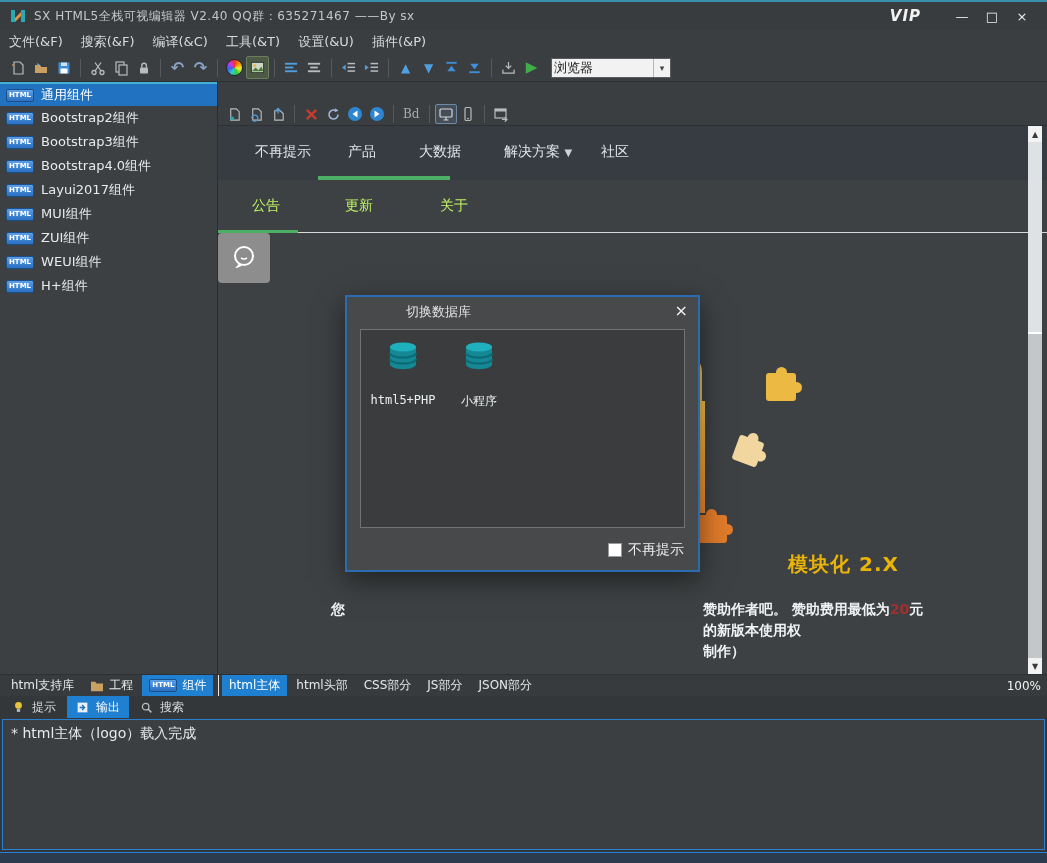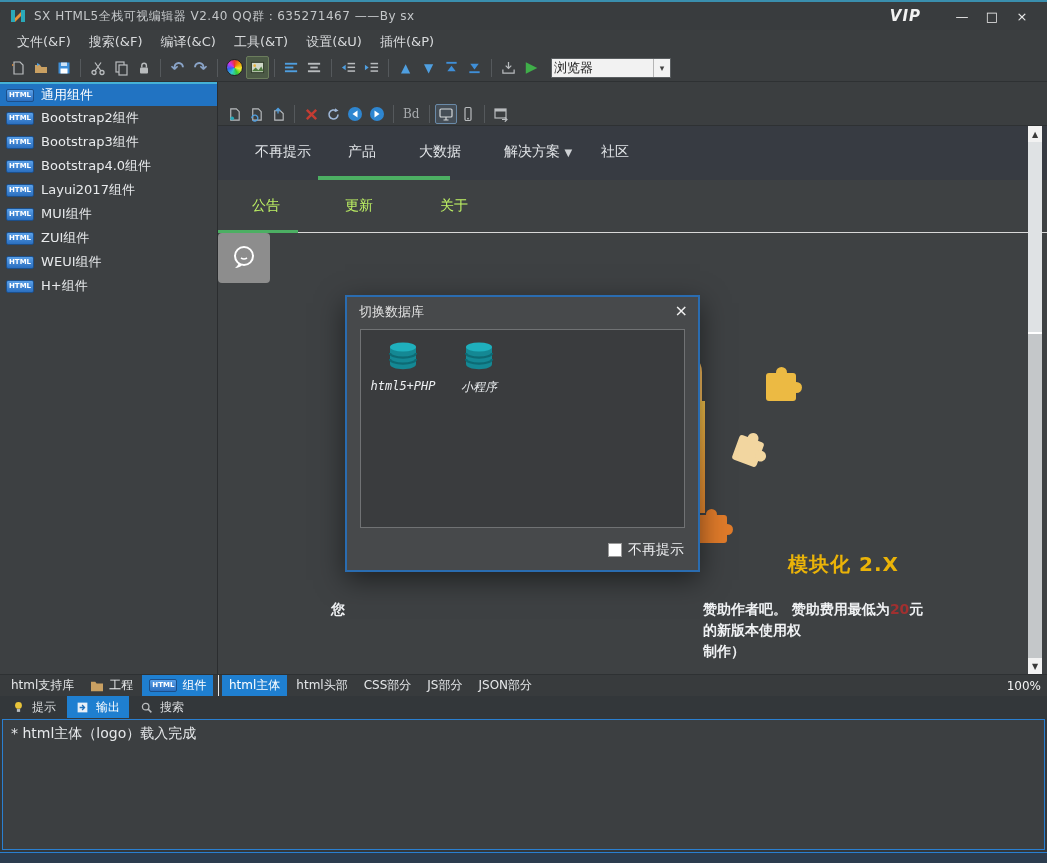--- a/index.html
+++ b/index.html
@@ -11,21 +11,21 @@
     border-top:2px solid #3a8fae;
   }
   svg{display:block}
   
   .titlebar{position:absolute;top:0;left:0;right:0;height:28px;display:flex;align-items:center;padding:0 10px;background:#393c3e;}
   .titlebar .title{font-size:12px;color:#c4c7c9;margin-left:8px;letter-spacing:.5px;}
   .titlebar .spacer{flex:1}
   .vip{font-size:15px;font-weight:bold;font-style:italic;color:#f2f2f2;margin-right:26px;letter-spacing:1px;}
   .winbtn{width:30px;text-align:center;font-size:13px;color:#ececec;cursor:default;}
   
-  .menubar{position:absolute;top:28px;left:0;right:16px;height:24px;display:flex;align-items:center;padding-left:8px;background:#3b3e40;}
+  .menubar{position:absolute;top:28px;left:0;right:16px;height:24px;display:flex;align-items:center;background:#3b3e40;}
   .menu-item{font-size:13px;color:#d8dadc;padding:2px 9px;}
   
   .toolbar{position:absolute;top:52px;left:0;right:0;height:28px;display:flex;align-items:center;padding-left:6px;background:#3b3e40;border-bottom:1px solid #2e3133;}
   .tbtn{width:23px;height:23px;display:flex;align-items:center;justify-content:center;border-radius:2px;}
   .tbtn.toggled{background:#4c5a46;border:1px solid #6b7d5c;}
   .tsep{width:1px;height:18px;background:#55595c;margin:0 5px;}
   .glyph-blue{color:#4f9fe0;font-size:12px;line-height:1;}
   .glyph-undo{color:#8aa4c8;font-size:16px;font-weight:bold;line-height:1;}
   .glyph-play{color:#3fae49;font-size:15px;line-height:1;}
   .colorwheel{width:17px;height:17px;border-radius:50%;background:conic-gradient(#e33,#e90,#ee3,#3c3,#3cc,#36e,#c3e,#e33);border:1px solid #222;}
@@ -63,25 +63,25 @@
   .logo-text{position:absolute;font-size:20px;font-weight:bold;color:#eab308;letter-spacing:1px;}
   .txtline{position:absolute;font-size:14px;font-weight:600;color:#f0f2f4;white-space:nowrap;}
   .txtline .amount{color:#a03030;}
   .qq-btn{position:absolute;width:52px;height:50px;background:#8d8d8d;border-radius:4px;display:flex;align-items:center;justify-content:center;}
   
   .scroll{position:absolute;right:5px;top:0;bottom:0;width:14px;background:#c4c7c9;}
   .scroll .sb{position:absolute;left:0;width:14px;height:16px;background:#f2f2f2;color:#3a3a3a;font-size:8px;display:flex;align-items:center;justify-content:center;}
   .scroll .thumb{position:absolute;top:16px;left:0;width:14px;height:192px;background:#dfe2e4;border-bottom:2px solid #fff;}
   
   .dialog{position:absolute;left:127px;top:169px;width:355px;height:277px;background:#47494b;border:2px solid #2a6cb0;box-shadow:0 8px 26px rgba(0,0,0,.5);}
-  .dialog-title{height:30px;line-height:30px;padding:0 12px;font-size:13px;color:#e4e4e4;}
+  .dialog-title{height:30px;line-height:30px;padding:0 12px;font-size:13px;color:#e4e4e4;margin-left:47px;}
   .dialog-close{position:absolute;top:4px;right:10px;font-size:16px;color:#f0f0f0;}
   .dialog-list{position:absolute;left:13px;right:13px;top:32px;bottom:42px;background:#3a3c3e;border:1px solid #707274;display:flex;align-items:flex-start;padding:10px 4px;}
   .db-item{width:76px;display:flex;flex-direction:column;align-items:center;}
-  .db-item .lbl{margin-top:7px;font-size:12px;color:#eceff1;font-family:"DejaVu Sans Mono",monospace;font-style:italic;}
+  .db-item .lbl{margin-top:21px;font-size:12px;color:#eceff1;font-family:"DejaVu Sans Mono",monospace;}
   .dialog-check{position:absolute;right:14px;bottom:11px;display:flex;align-items:center;gap:6px;font-size:14px;color:#ecedef;}
   .checkbox{width:14px;height:14px;background:#fff;border:1px solid #999;}
   
   .bottom-tabs{position:absolute;top:672px;left:0;right:0;height:22px;background:#383b3d;border-top:1px solid #2e3133;display:flex;align-items:stretch;}
   .bt-left{width:218px;display:flex;align-items:center;padding-left:4px;gap:2px;}
   .bt-divider{width:1px;background:#e8e8e8;}
   .bt-right{flex:1;display:flex;align-items:center;padding-left:3px;gap:2px;position:relative;}
   .btab{display:flex;align-items:center;gap:5px;font-size:12px;color:#e6e8ea;padding:3px 7px;height:100%;}
   .btab.active{background:#1f7fd0;color:#fff;}
   .zoom-level{position:absolute;right:6px;font-size:12px;color:#f2f2f2;}

